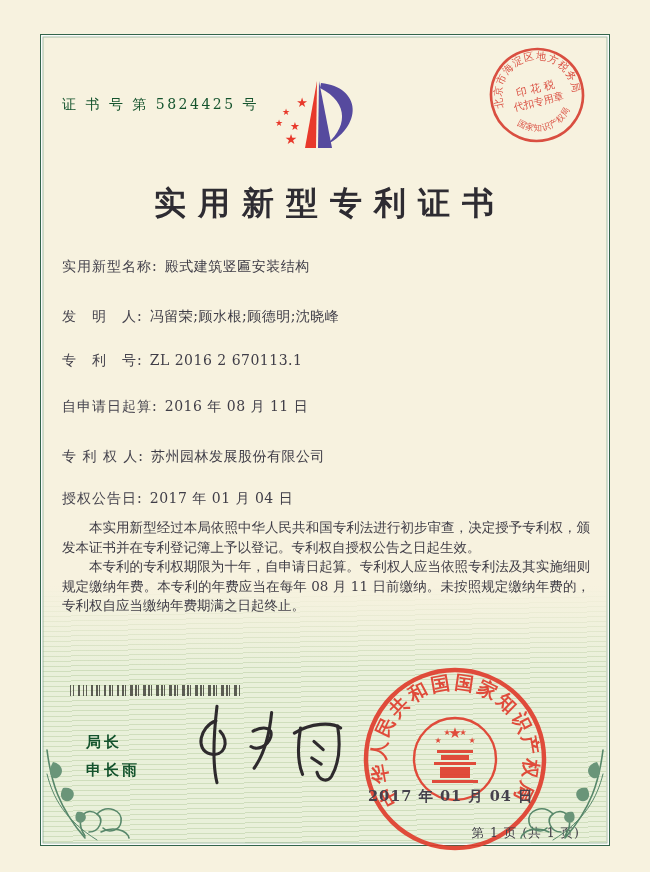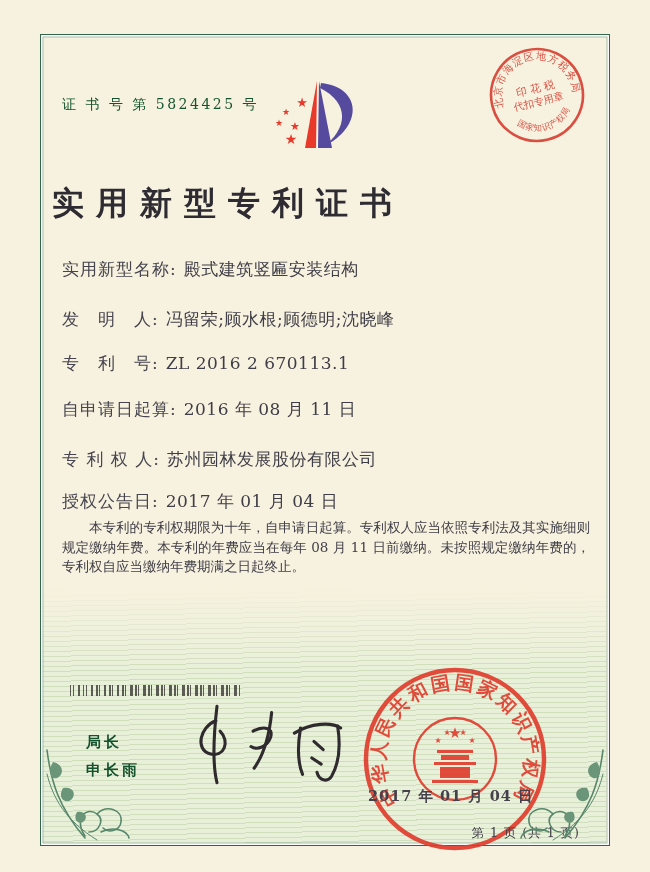--- a/index.html
+++ b/index.html
@@ -25,25 +25,25 @@
   }
   .cert-no{
     position:absolute;left:62px;top:96px;font-size:14px;letter-spacing:2.5px;color:#14532d;z-index:2;
   }
   .logo{position:absolute;left:266px;top:74px;width:106px;height:86px;z-index:2;}
   .tax-stamp{
     position:absolute;left:488px;top:46px;width:98px;height:98px;z-index:2;
     transform:rotate(-14deg);opacity:.88;
   }
   .title{
-    position:absolute;left:40px;top:182px;width:568px;
+    position:absolute;left:40px;top:182px;width:568px;text-align:center;
     font-size:32px;font-weight:600;letter-spacing:12px;text-indent:12px;color:#2e2c32;z-index:2;
   }
   .field{
-    position:absolute;left:62px;width:530px;font-size:17px;z-index:2;white-space:nowrap;
+    position:absolute;left:62px;width:530px;font-size:14px;z-index:2;white-space:nowrap;
   }
   .field .lbl{color:#46444e;letter-spacing:1px;}
   .field .val{color:#3f3d47;margin-left:7px;letter-spacing:.5px;}
   .f0{top:258px}.f1{top:308px}.f2{top:352px}.f3{top:398px}.f4{top:448px}.f5{top:490px}
   .body-text{
     position:absolute;left:62px;top:518px;width:528px;z-index:2;
     font-size:13.5px;line-height:19.5px;text-align:justify;color:#3f3d46;
   }
   .body-text p{margin:0;text-indent:2em;}
   .barcode{
@@ -125,20 +125,21 @@
   <span class="lbl">自申请日起算:</span><span class="val">2016 年 08 月 11 日</span>
 </div>
 <div class="field f4">
   <span class="lbl">专 利 权 人:</span><span class="val">苏州园林发展股份有限公司</span>
 </div>
 <div class="field f5">
   <span class="lbl">授权公告日:</span><span class="val">2017 年 01 月 04 日</span>
 </div>
 
 <div class="body-text">
+  <p>本实用新型经过本局依照中华人民共和国专利法进行初步审查，决定授予专利权，颁发本证书并在专利登记簿上予以登记。专利权自授权公告之日起生效。</p>
   <p>本专利的专利权期限为十年，自申请日起算。专利权人应当依照专利法及其实施细则规定缴纳年费。本专利的年费应当在每年 08 月 11 日前缴纳。未按照规定缴纳年费的，专利权自应当缴纳年费期满之日起终止。</p>
 </div>
 
 <div class="barcode"></div>
 
 <div class="director role">局长</div>
 <div class="director name">申长雨</div>
 
 <div class="signature">
   <svg viewBox="0 0 160 85" width="165" height="88">

